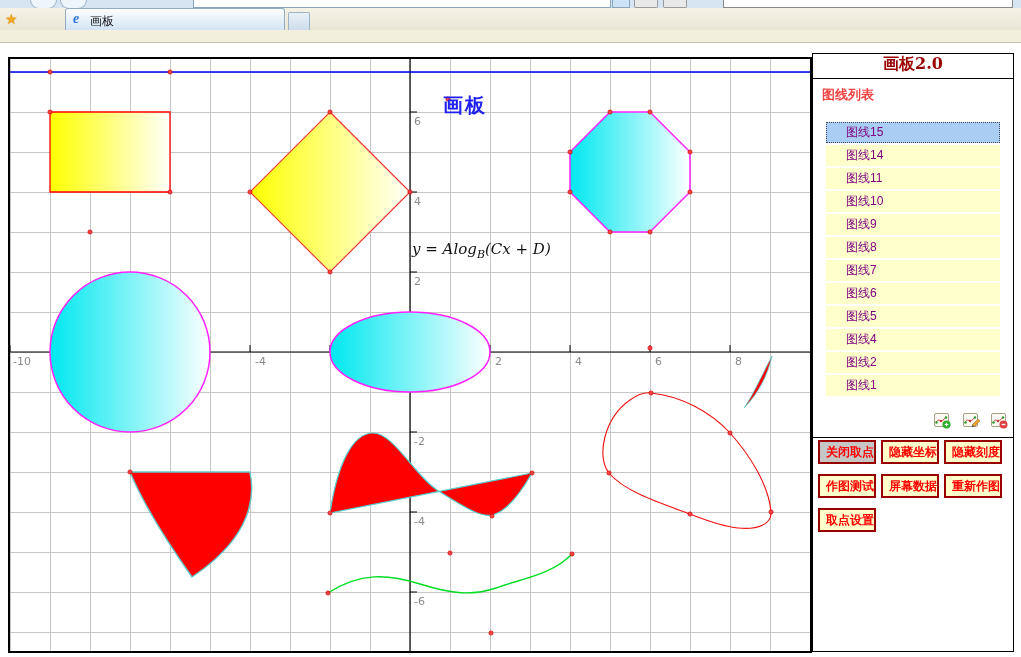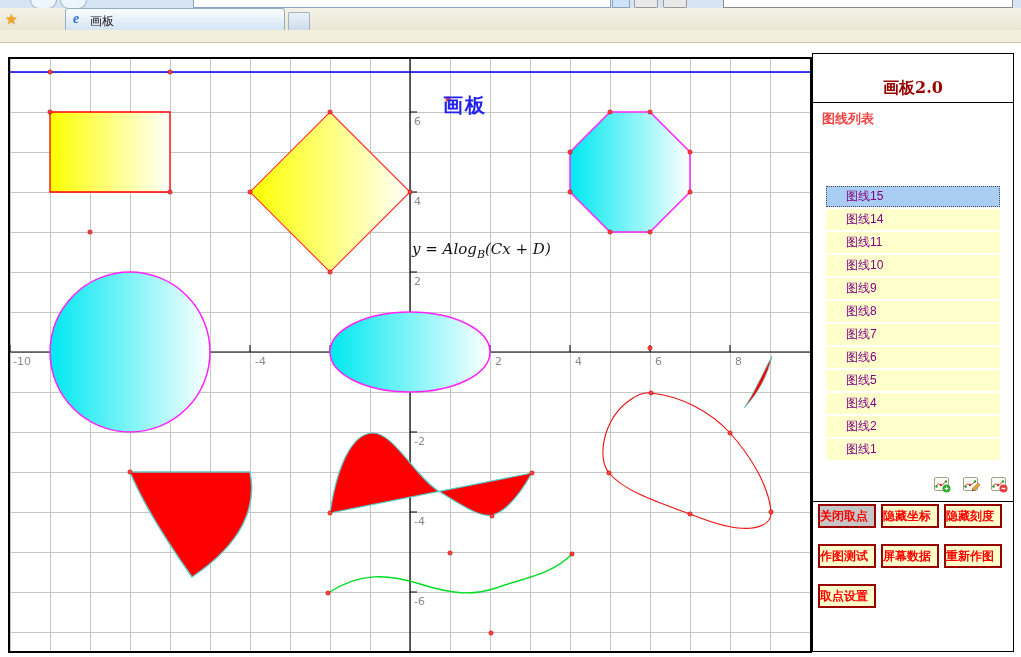--- a/index.html
+++ b/index.html
@@ -40,34 +40,34 @@
   #plot-title{position:absolute;left:433px;top:33px;font:bold 20px "DejaVu Sans",sans-serif;
               color:#2121ef;letter-spacing:2px;white-space:nowrap;}
   #plot-formula{position:absolute;left:402px;top:181px;font:italic 15px "DejaVu Serif","Liberation Serif",serif;
                 color:#111;white-space:nowrap;}
   #plot-formula sub{font-size:11px;}
 
   
   #sidebar{position:absolute;left:812px;top:53px;width:200px;height:597px;
            border:1px solid #000;background:#fff;}
   #app-title{height:24px;line-height:24px;text-align:center;border-bottom:1px solid #000;
-             color:#990000;font:bold 16px "DejaVu Serif","Liberation Serif",serif;margin-top:24px;}
+             color:#990000;font:bold 16px "DejaVu Serif","Liberation Serif",serif;}
   #list-header{padding:7px 9px 5px 9px;font-weight:bold;font-size:13px;color:#ef4444;}
-  #curve-list{padding:13px;margin-top:40px;}
+  #curve-list{padding:13px;}
   .curve-row{height:19px;line-height:19px;background:#ffffcc;color:#800080;
              font-size:12px;padding-left:19px;margin-bottom:2px;border:1px dotted transparent;cursor:pointer;}
   .curve-row.selected{background:#a9cdf3;border-color:#44485e;}
   #list-icons{height:20px;text-align:right;padding:2px 5px 2px 0;}
   .list-icon{display:inline-block;width:17px;height:16px;margin-left:7px;cursor:pointer;vertical-align:top;}
   #tools-sep{border-top:1px solid #000;margin-top:2px;}
   #tools-header{padding:6px 9px;font-weight:bold;font-size:13px;color:#000;}
   #tool-buttons{padding:2px 0 0 5px;}
-  .tool-btn{display:inline-block;width:58px;height:24px;margin:0 5px 16px 0;
+  .tool-btn{display:inline-block;width:58px;height:24px;margin:0 5px 10px 0;
             border:2px solid #990000;background:#ffffcc;color:#ff0000;
-            font:bold 12px "Liberation Sans",sans-serif;text-align:left;padding:0;cursor:pointer;}
+            font:bold 12px "Liberation Sans",sans-serif;text-align:right;padding:0;cursor:pointer;}
   .tool-btn.active{background:#c6c6c6;}
 </style>
 </head>
 <body>
 
 <div id="app">
 
   <div id="navbar">
     <div class="nav-circle" style="left:30px"></div>
     <div class="nav-circle" style="left:60px"></div>

